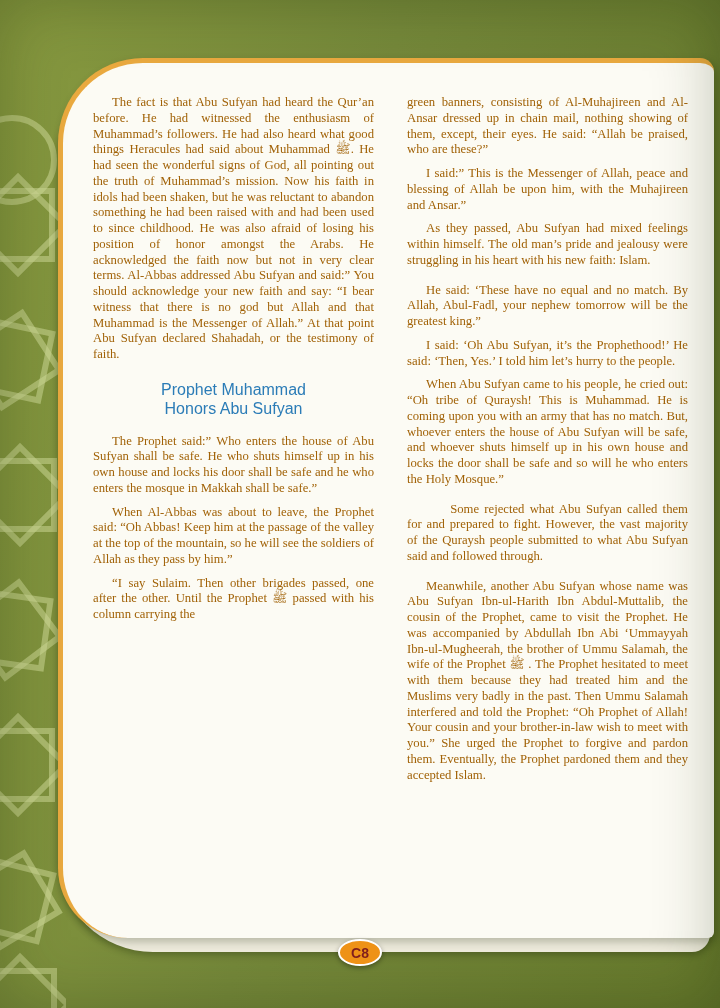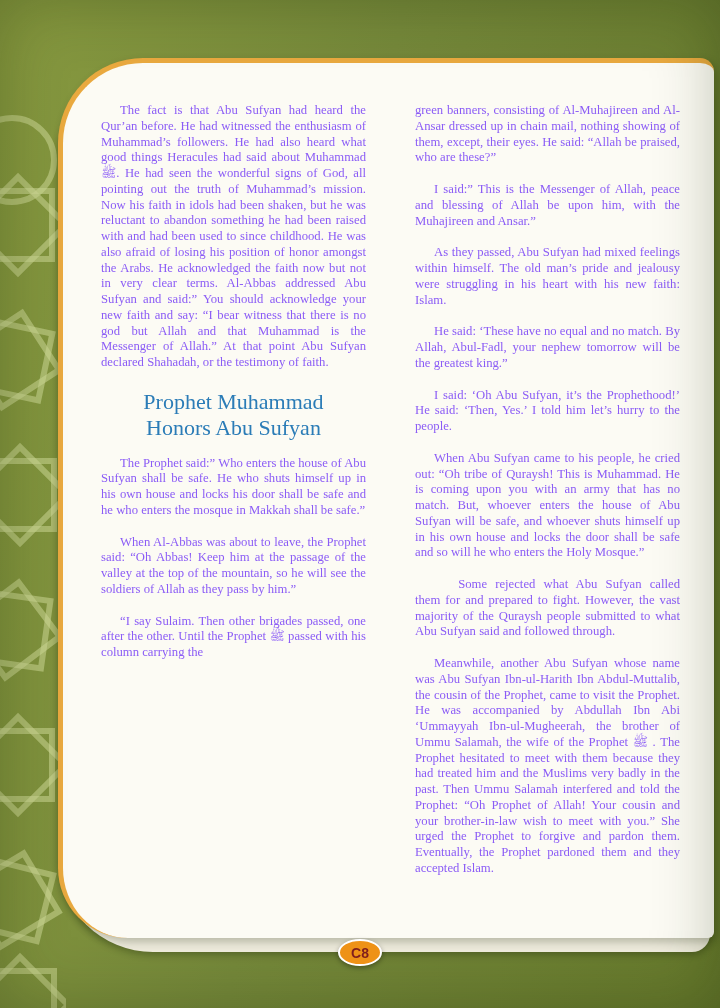--- a/index.html
+++ b/index.html
@@ -18,30 +18,30 @@
     position:absolute; left:58px; top:58px; right:6px; bottom:70px;
     background:#fcfbf4;
     border-top:5px solid #e9a93f; border-left:5px solid #e9a93f;
     border-radius: 85px 14px 6px 70px;
     box-shadow: 3px 4px 9px rgba(20,30,5,.25);
     z-index:2;
   }
   .content { position:absolute; left:22px; right:18px; top:24px; bottom:6px; display:flex; gap:17px; }
   .col { flex:1 1 0; overflow:hidden; }
   .col p {
-    margin:16px; font-size:12.7px; line-height:1.24; color:#8b5cf6;
+    margin:8px; font-size:12.7px; line-height:1.24; color:#a16207;
     text-align:justify; text-indent:1.5em;
   }
   .no-indent { text-indent:0 !important; }
   .indent-lg { text-indent:3.4em !important; }
   .gap-top { margin-top:14px !important; }
   .section-heading {
     margin:18px 0 15px; text-align:center; font-weight:normal;
-    color:#2b7cb7; font-size:22px; line-height:1.18;
-    font-family:Liberation Serif, serif;
+    color:#2b7cb7; font-size:16px; line-height:1.18;
+    font-family:Liberation Sans, sans-serif;
   }
   .section-heading span { display:block; }
   .page-badge {
     position:absolute; left:50%; bottom:42px; transform:translateX(-50%);
     min-width:44px; height:27px; padding:0 4px; box-sizing:border-box;
     background:#ee9217; color:#7f1d1d; border:2px solid #ffffff; border-radius:50%;
     display:flex; align-items:center; justify-content:center;
     font-family:"Liberation Sans", sans-serif; font-weight:bold; font-size:14px;
     box-shadow:0 2px 5px rgba(0,0,0,.35); z-index:6;
   }

